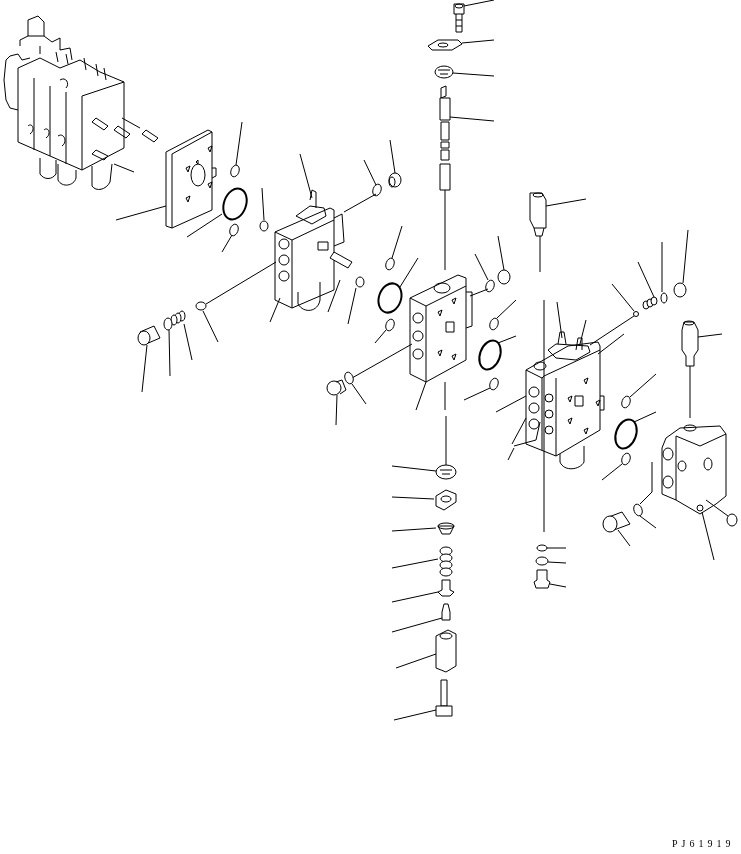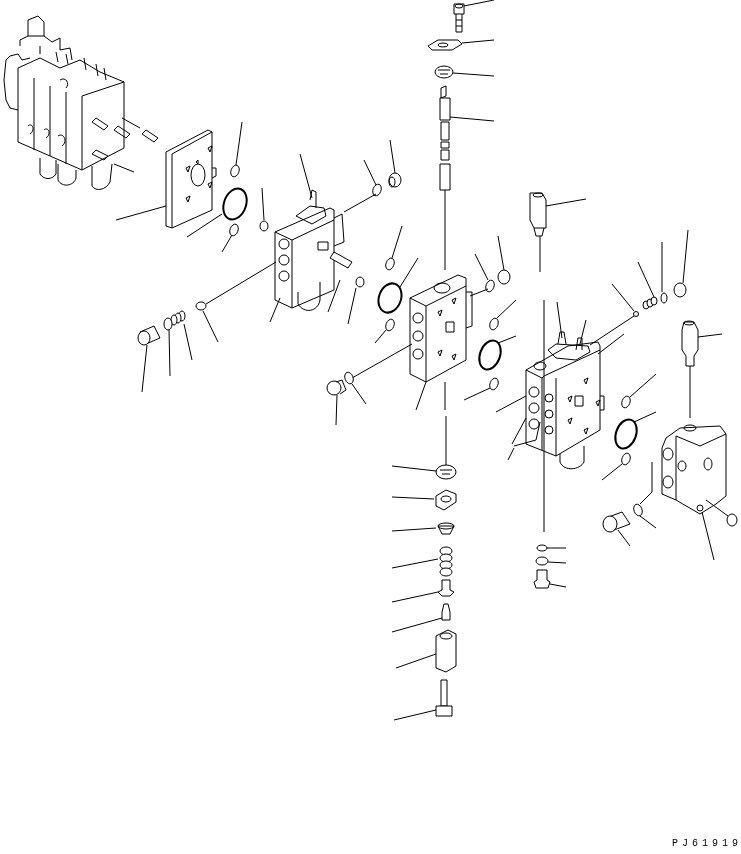--- a/index.html
+++ b/index.html
@@ -3,21 +3,21 @@
   <meta charset="utf-8">
   <style>
     html, body { margin: 0; padding: 0; background: #ffffff; }
     body { width: 741px; height: 854px; position: relative; overflow: hidden;
            font-family: "Liberation Sans", sans-serif; }
     #diagram { position: absolute; left: 0; top: 0; width: 741px; height: 854px; }
     #diagram * { vector-effect: non-scaling-stroke; }
     .ln { stroke: #000; stroke-width: 1; fill: none; }
     .pt { stroke: #000; stroke-width: 1; fill: #fff; }
     .thick { stroke: #000; stroke-width: 2; fill: none; }
-    .ref-code { position: absolute; left: 672px; top: 838px; font-family: Liberation Mono, monospace;
+    .ref-code { position: absolute; left: 672px; top: 838px; font-family: Liberation Serif, serif;
                 font-size: 10px; letter-spacing: 4px; color: #000; }
   </style>
 </head>
 <body>
 
 <svg id="diagram" viewBox="0 0 741 854" xmlns="http://www.w3.org/2000/svg">
 
   <g>
     <path class="ln" d="M28,36 L28,20 L38,16 L44,22 L44,36"></path>
     <path class="ln" d="M20,46 L20,40 L28,36 L44,36 L52,42 L60,38 L60,50 L70,48 L72,60"></path>

